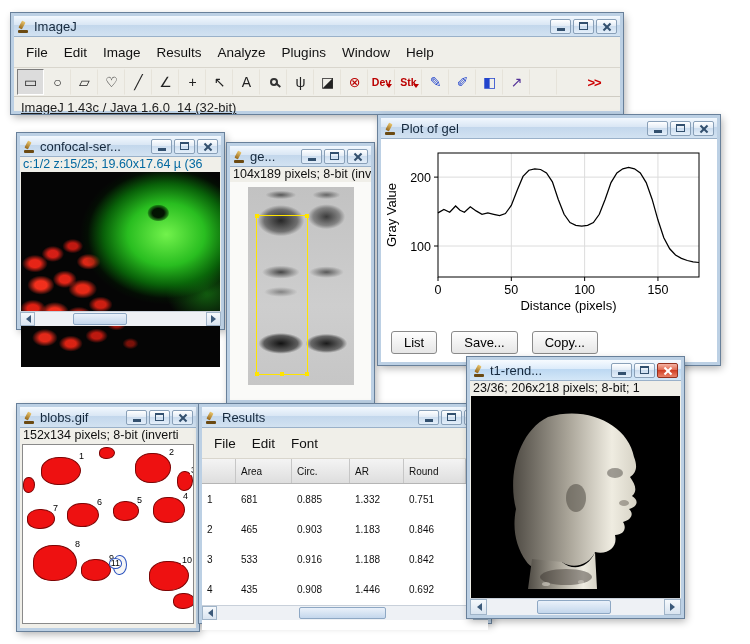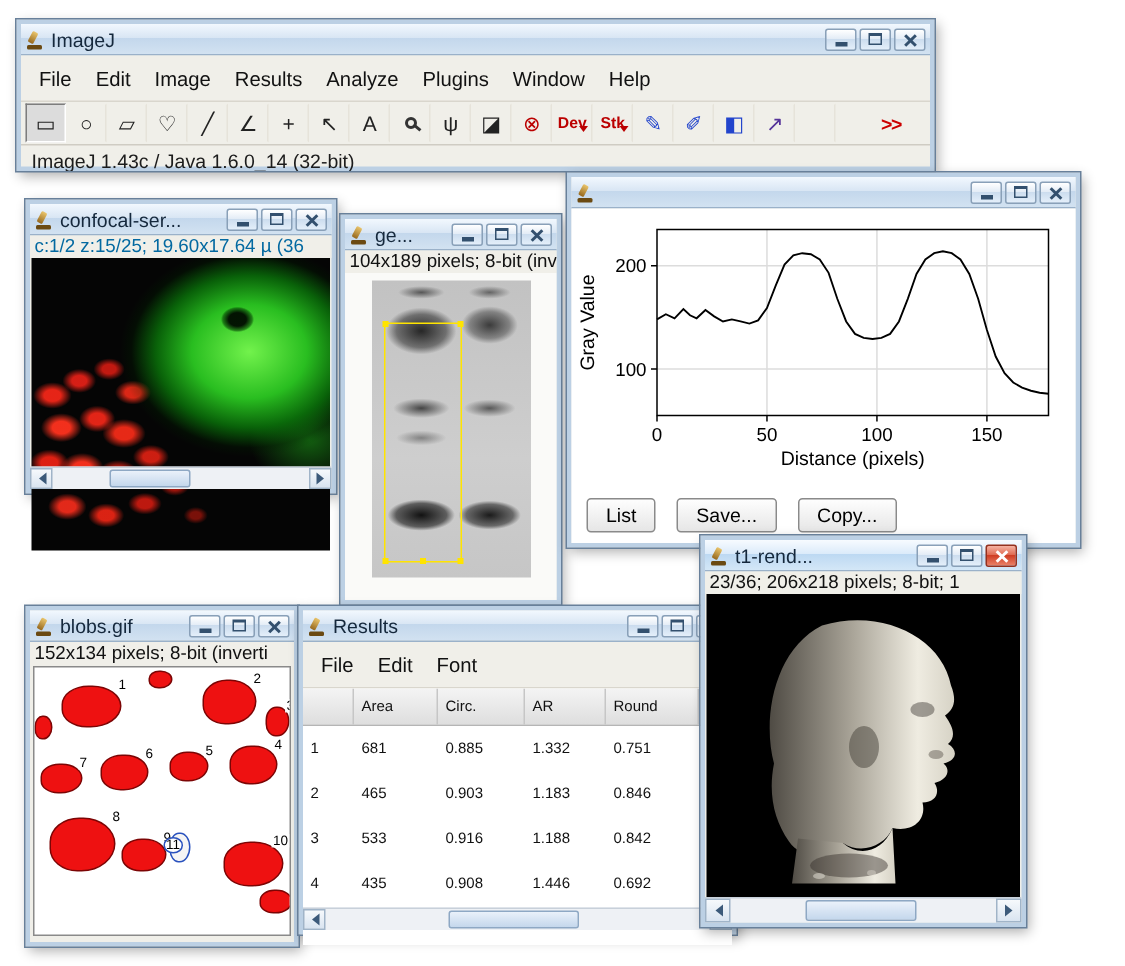--- a/index.html
+++ b/index.html
@@ -38,21 +38,21 @@
   .toolbar{display:flex;align-items:stretch;height:29px;padding:1px 3px;background:#f0efe9;border-bottom:1px solid #cfccc3;}
   .tool{width:27px;display:flex;align-items:center;justify-content:center;position:relative;
       font-size:14px;color:#222;border:1px solid transparent;border-right:1px solid #e6e3da;}
   .tool.selected{background:#dcdcdc;border:1px solid;border-color:#7d7d7d #ffffff #ffffff #7d7d7d;}
   .tool .glyph.txt{font-size:10.5px;font-weight:bold;}
   .tool.has-menu::after{content:"";position:absolute;right:2px;bottom:3px;border:3px solid transparent;border-top:4px solid #bb0000;}
   .tool.more{margin-left:auto;margin-right:10px;border-right:none;}
   .tool.more .glyph{color:#c00;font-weight:bold;font-size:13px;letter-spacing:-1px;}
   .mag{width:8px;height:8px;border:2px solid #333;border-radius:50%;position:relative;}
   .mag::after{content:"";position:absolute;width:6px;height:2px;background:#333;right:-5px;bottom:-2px;transform:rotate(40deg);}
-  .statusbar{font-size:13px;color:#1c1c1c;padding:3px 7px;white-space:nowrap;}
+  .statusbar{font-size:13px;color:#1c1c1c;padding:3px 7px;white-space:nowrap;text-decoration:underline;}
 
   
   .info-line{font-size:12.5px;color:#111;padding:1px 3px;height:15px;line-height:13px;
       white-space:nowrap;overflow:hidden;background:#f0efe9;}
   .info-line.red{color:#0369a1;}
 
   .hscroll{position:absolute;left:0;right:0;bottom:0;height:15px;display:flex;background:#eef1f5;border-top:1px solid #c8d0da;}
   .sb-btn{width:15px;height:100%;background:linear-gradient(#f6f9fc,#d9e4f0);border:1px solid #a0b4c8;
       display:flex;align-items:center;justify-content:center;flex:none;}
   .sb-track{flex:1;position:relative;}
@@ -286,20 +286,21 @@
           <i class="h4"></i>
         <i class="h5"></i>
       </div>
     </div>
   </div>
 </div>
 
 <div class="win" id="w-plot" style="left:378px;top:115px;width:342px;height:250px;z-index:4">
   <div class="titlebar">
     <span class="ij-icon"></span>
+    <span class="title">Plot of gel</span>
     <span class="caps">
       <span class="cap">
           <i class="g-min"></i>
         </span>
       <span class="cap">
           <i class="g-max"></i>
         </span>
       <span class="cap">
           <i class="g-cls"></i>
         </span>

